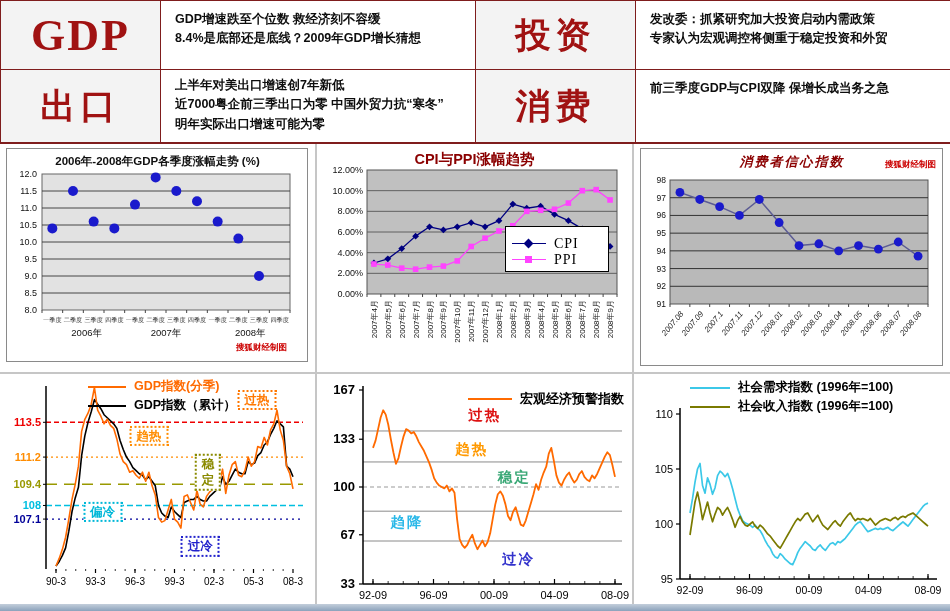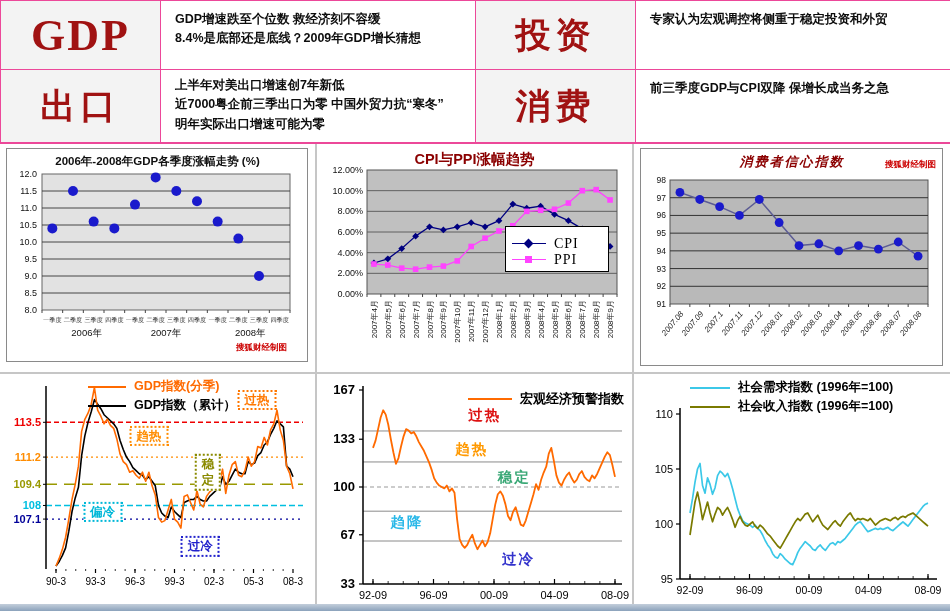--- a/index.html
+++ b/index.html
@@ -1,21 +1,21 @@
 <!DOCTYPE html>
 <html><head>
 <meta charset="utf-8">
 <style>
   html,body{margin:0;padding:0;background:#fff;}
   .page{position:relative;width:950px;height:611px;background:#fff;overflow:hidden;
         font-family:"Liberation Sans",sans-serif;}
   
   .top-grid{position:absolute;left:0;top:0;width:950px;height:144px;box-sizing:border-box;
             display:grid;grid-template-columns:159px 314px 159px 314px;grid-template-rows:68px 72px;
-            gap:1px;padding:1px;background:#ec4899;}
+            gap:1px;padding:1px;background:#7f1d1d;}
   .cell{background:#fff;box-sizing:border-box;}
   .cell-label{background:#f3f3f3;display:flex;align-items:center;justify-content:center;}
   .big-latin{font-family:"Liberation Serif",serif;font-weight:bold;font-size:44px;letter-spacing:2px;}
   .big-cjk{font-weight:bold;font-size:35px;letter-spacing:5px;}
   .cell-text{padding:9px 14px 4px 14px;}
   .headline{font-weight:bold;font-size:12.5px;line-height:1.55;color:#0d0d0d;white-space:nowrap;}
   
   .charts{position:absolute;left:0;top:144px;width:950px;height:467px;display:grid;
           grid-template-columns:315px 315px 316px;grid-template-rows:228px 237px;gap:2px;background:#c6c6c6;}
   .panel{position:relative;background:#fff;overflow:hidden;}
@@ -56,20 +56,21 @@
       <span class="big-latin" style="color: rgb(160, 18, 18);">GDP</span>
     </div>
     <div class="cell cell-text">
       <div class="headline">GDP增速跌至个位数  救经济刻不容缓</div>
       <div class="headline">8.4%是底部还是底线？2009年GDP增长猜想</div>
     </div>
     <div class="cell cell-label">
       <span class="big-cjk" style="color: rgb(160, 18, 18);">投资</span>
     </div>
     <div class="cell cell-text">
+      <div class="headline">发改委：抓紧研究加大投资启动内需政策</div>
       <div class="headline">专家认为宏观调控将侧重于稳定投资和外贸</div>
     </div>
     <div class="cell cell-label">
       <span class="big-cjk" style="color: rgb(160, 18, 18);">出口</span>
     </div>
     <div class="cell cell-text" style="padding-top:6px">
       <div class="headline">上半年对美出口增速创7年新低</div>
       <div class="headline">近7000粤企前三季出口为零  中国外贸力抗“寒冬”</div>
       <div class="headline">明年实际出口增速可能为零</div>
     </div>

